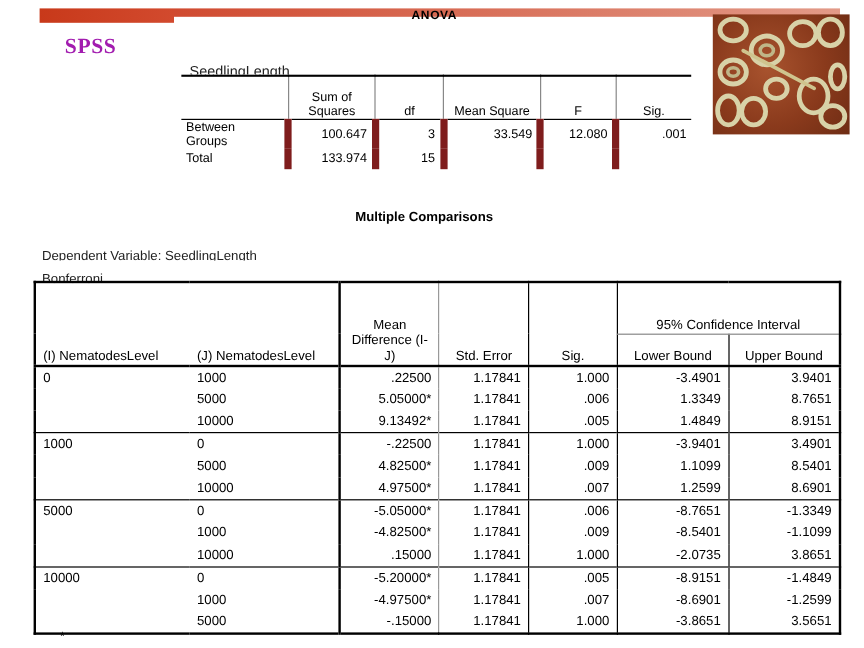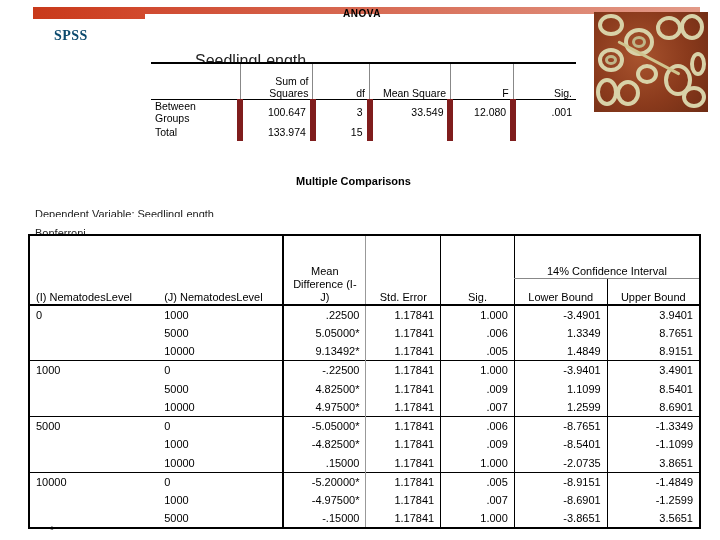--- a/index.html
+++ b/index.html
@@ -5,36 +5,36 @@
   * { margin: 0; padding: 0; box-sizing: border-box; }
   html, body { width: 720px; height: 540px; background: #ffffff; overflow: hidden; }
   body { position: relative; font-family: "Liberation Sans", sans-serif; color: #000; }
 
   .topbar-left { position: absolute; left: 33px; top: 7px; width: 112px; height: 12px;
     background: linear-gradient(to right, #c8391a, #d24a2e); }
   .topbar-right { position: absolute; left: 145px; top: 7px; width: 555px; height: 7px;
     background: linear-gradient(to right, #d04a30, #e29a88); }
 
   .spss-title { position: absolute; left: 54px; top: 28px; font-family: "Liberation Serif", serif;
-    font-weight: bold; font-size: 14px; color: #0c4a6e; letter-spacing: 0.5px; }
+    font-weight: bold; font-size: 18px; color: #a21caf; letter-spacing: 0.5px; }
 
   .photo { position: absolute; left: 594px; top: 12px; width: 114px; height: 100px;
     background: radial-gradient(circle at 40% 45%, #a8532e 0%, #8a3a1c 55%, #6e2c14 100%);
     overflow: hidden; }
   .worm { position: absolute; border-radius: 50%; border: 4px solid #d8d2a8; }
   .worm.inner { border-width: 3px; border-color: #bfb688; }
   .worm-long { position: absolute; height: 3px; background: #cfc48e; border-radius: 2px; transform-origin: left center; }
 
   .anova-caption { position: absolute; left: 343px; top: 8px; font-size: 10px; font-weight: bold; letter-spacing: 0.5px; }
-  .anova-dv { position: absolute; left: 158px; top: 52px; font-size: 16px; color: #222; height: 10px; overflow: hidden; margin-left: 37px; }
+  .anova-dv { position: absolute; left: 158px; top: 52px; font-size: 12px; color: #222; height: 10px; overflow: hidden; }
 
   table { border-collapse: collapse; }
   .anova { position: absolute; left: 151px; top: 62px; width: 425px; font-size: 10.5px; }
   .anova th, .anova td { font-weight: normal; padding: 0 4px; height: 17px; }
-  .anova thead th { border-left: 1px solid #888; border-right: 1px solid #888; vertical-align: bottom; text-align: right; line-height: 12px; }
+  .anova thead th { border-left: 1px solid #888; border-right: 1px solid #888; vertical-align: bottom; text-align: center; line-height: 12px; }
   .anova thead tr { border-top: 2px solid #000; border-bottom: 1px solid #000; }
   .anova thead th:first-child { border-left: none; }
   .anova thead th:last-child { border-right: none; }
   .anova td { border-left: 6px solid #7f1d1d; text-align: right; }
   .anova td:first-child { border-left: none; text-align: left; }
   .anova .hdr-row th { height: 36px; }
   .anova-clip { position: absolute; left: 151px; top: 62px; width: 430px; height: 82px; overflow: hidden; }
 
   .mc-caption { position: absolute; left: 296px; top: 175px; font-size: 11px; font-weight: bold; }
   .mc-dv { position: absolute; left: 35px; top: 208px; font-size: 11px; color: #222; height: 9px; overflow: hidden; }
@@ -122,21 +122,21 @@
 <div class="mc-method">Bonferroni</div>
 
 <table class="mc">
   <thead>
     <tr class="r1">
       <th rowspan="2" style="width:128px;text-align:left;">(I) NematodesLevel</th>
       <th rowspan="2" style="width:124px;text-align:left;">(J) NematodesLevel</th>
       <th rowspan="2" class="v-thick" style="width:82px;">Mean Difference (I-J)</th>
       <th rowspan="2" class="v-gray" style="width:74px;">Std. Error</th>
       <th rowspan="2" class="v-thin" style="width:73px;">Sig.</th>
-      <th colspan="2" class="v-thin ci-head">14% Confidence Interval</th>
+      <th colspan="2" class="v-thin ci-head">95% Confidence Interval</th>
     </tr>
     <tr class="r2">
       <th class="v-thin" style="width:92px;">Lower Bound</th>
       <th class="v-thin" style="width:92px;">Upper Bound</th>
     </tr>
   </thead>
 
   <tbody class="group">
     <tr>
       <td class="i">0</td>

